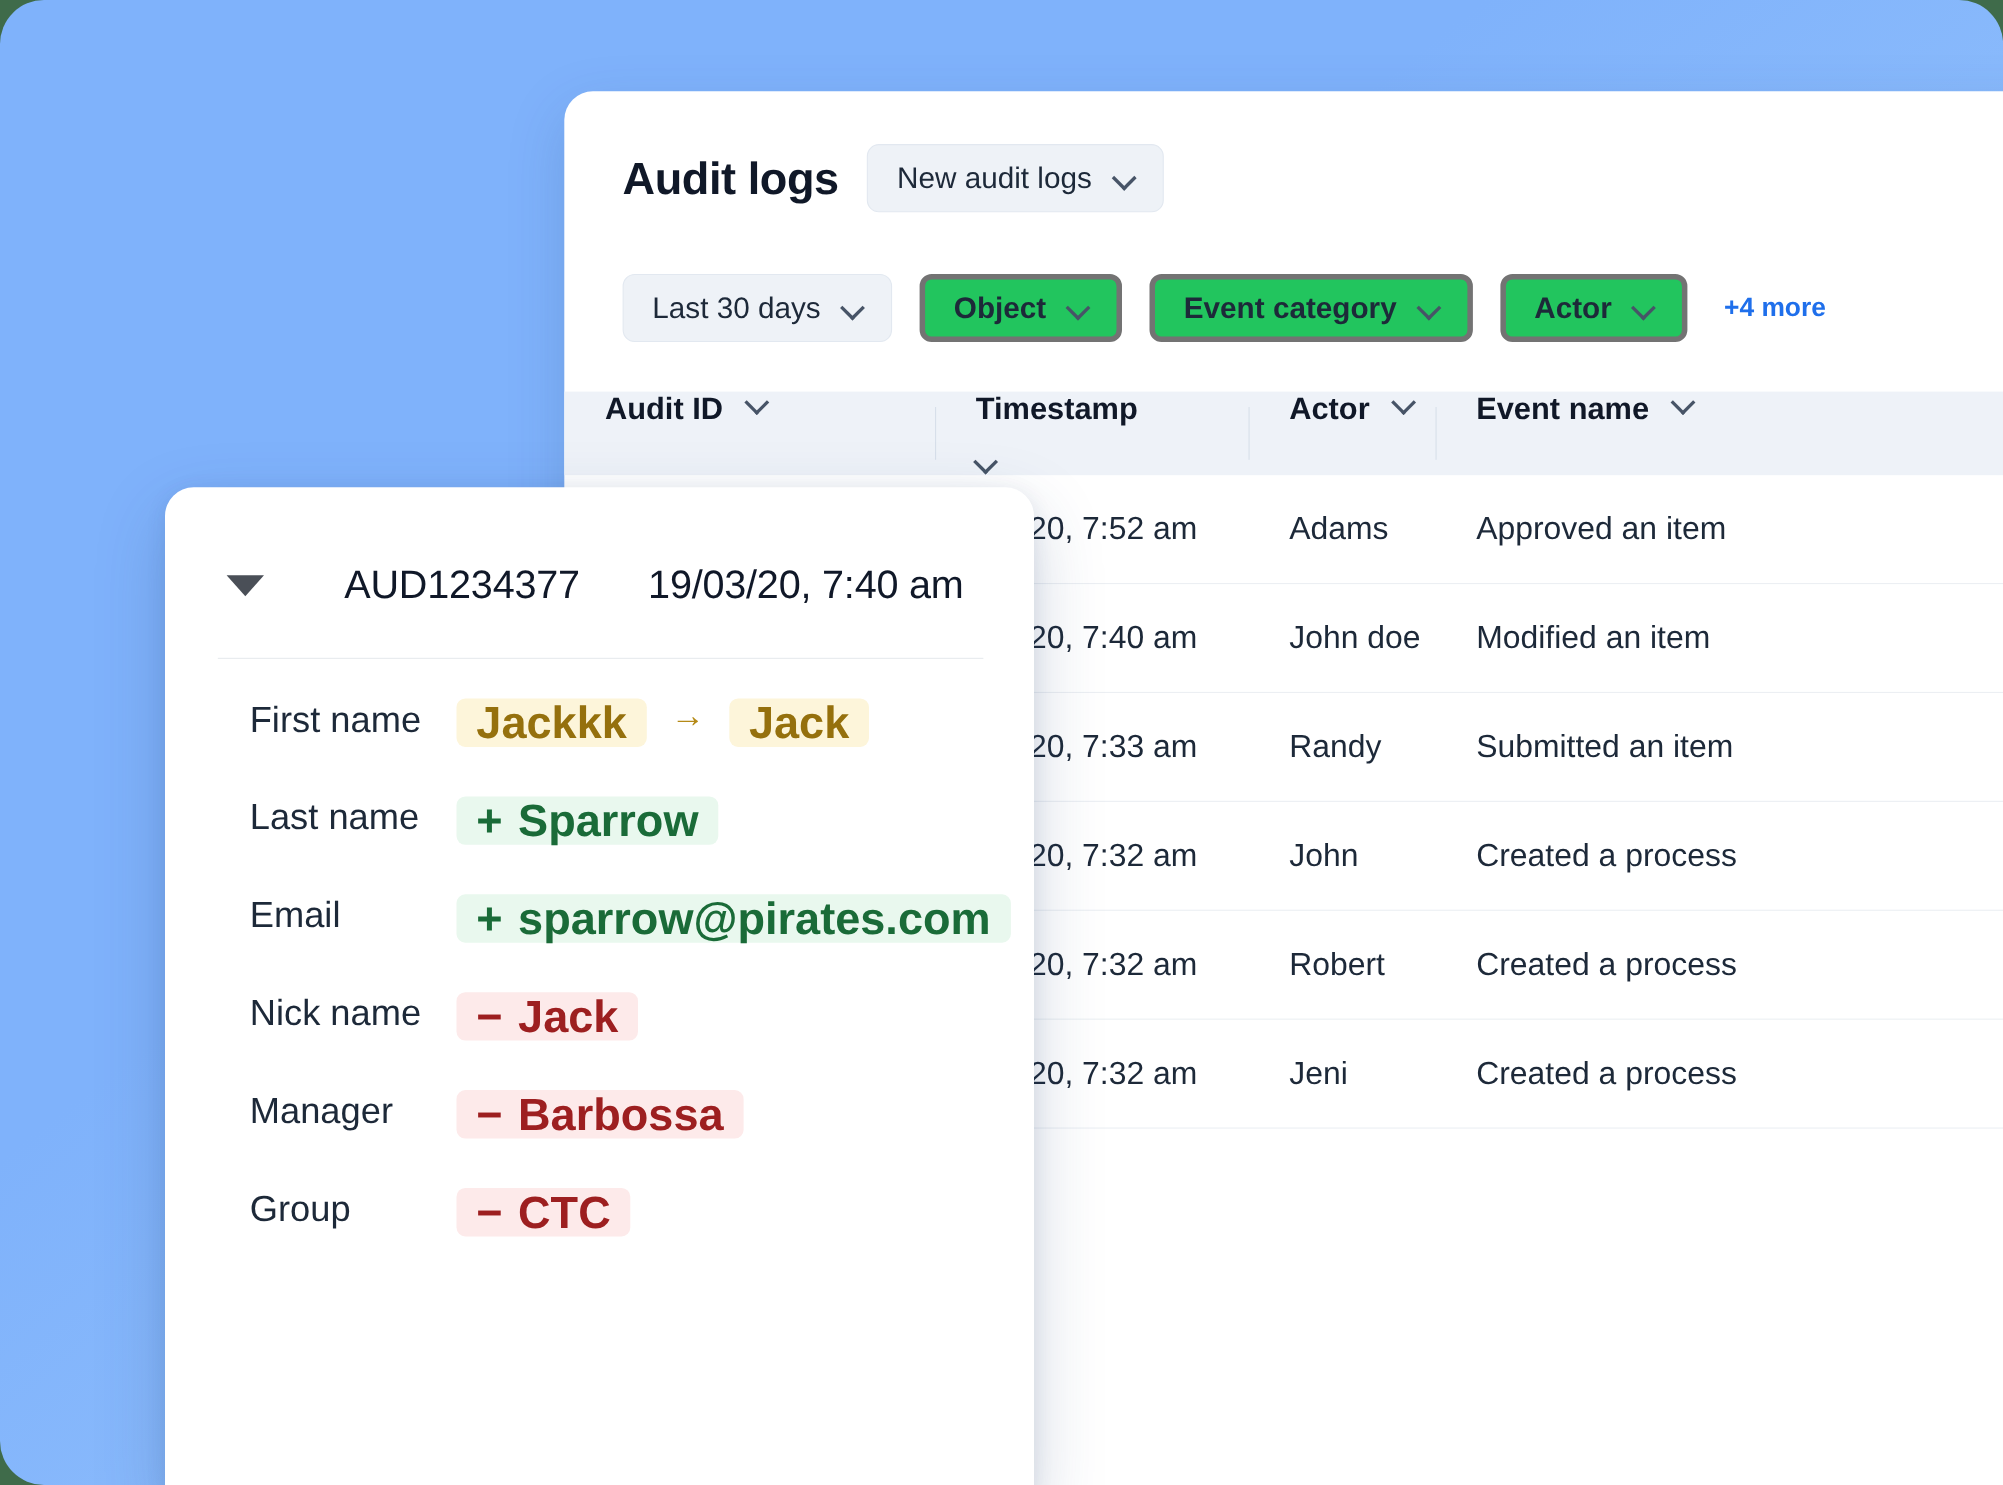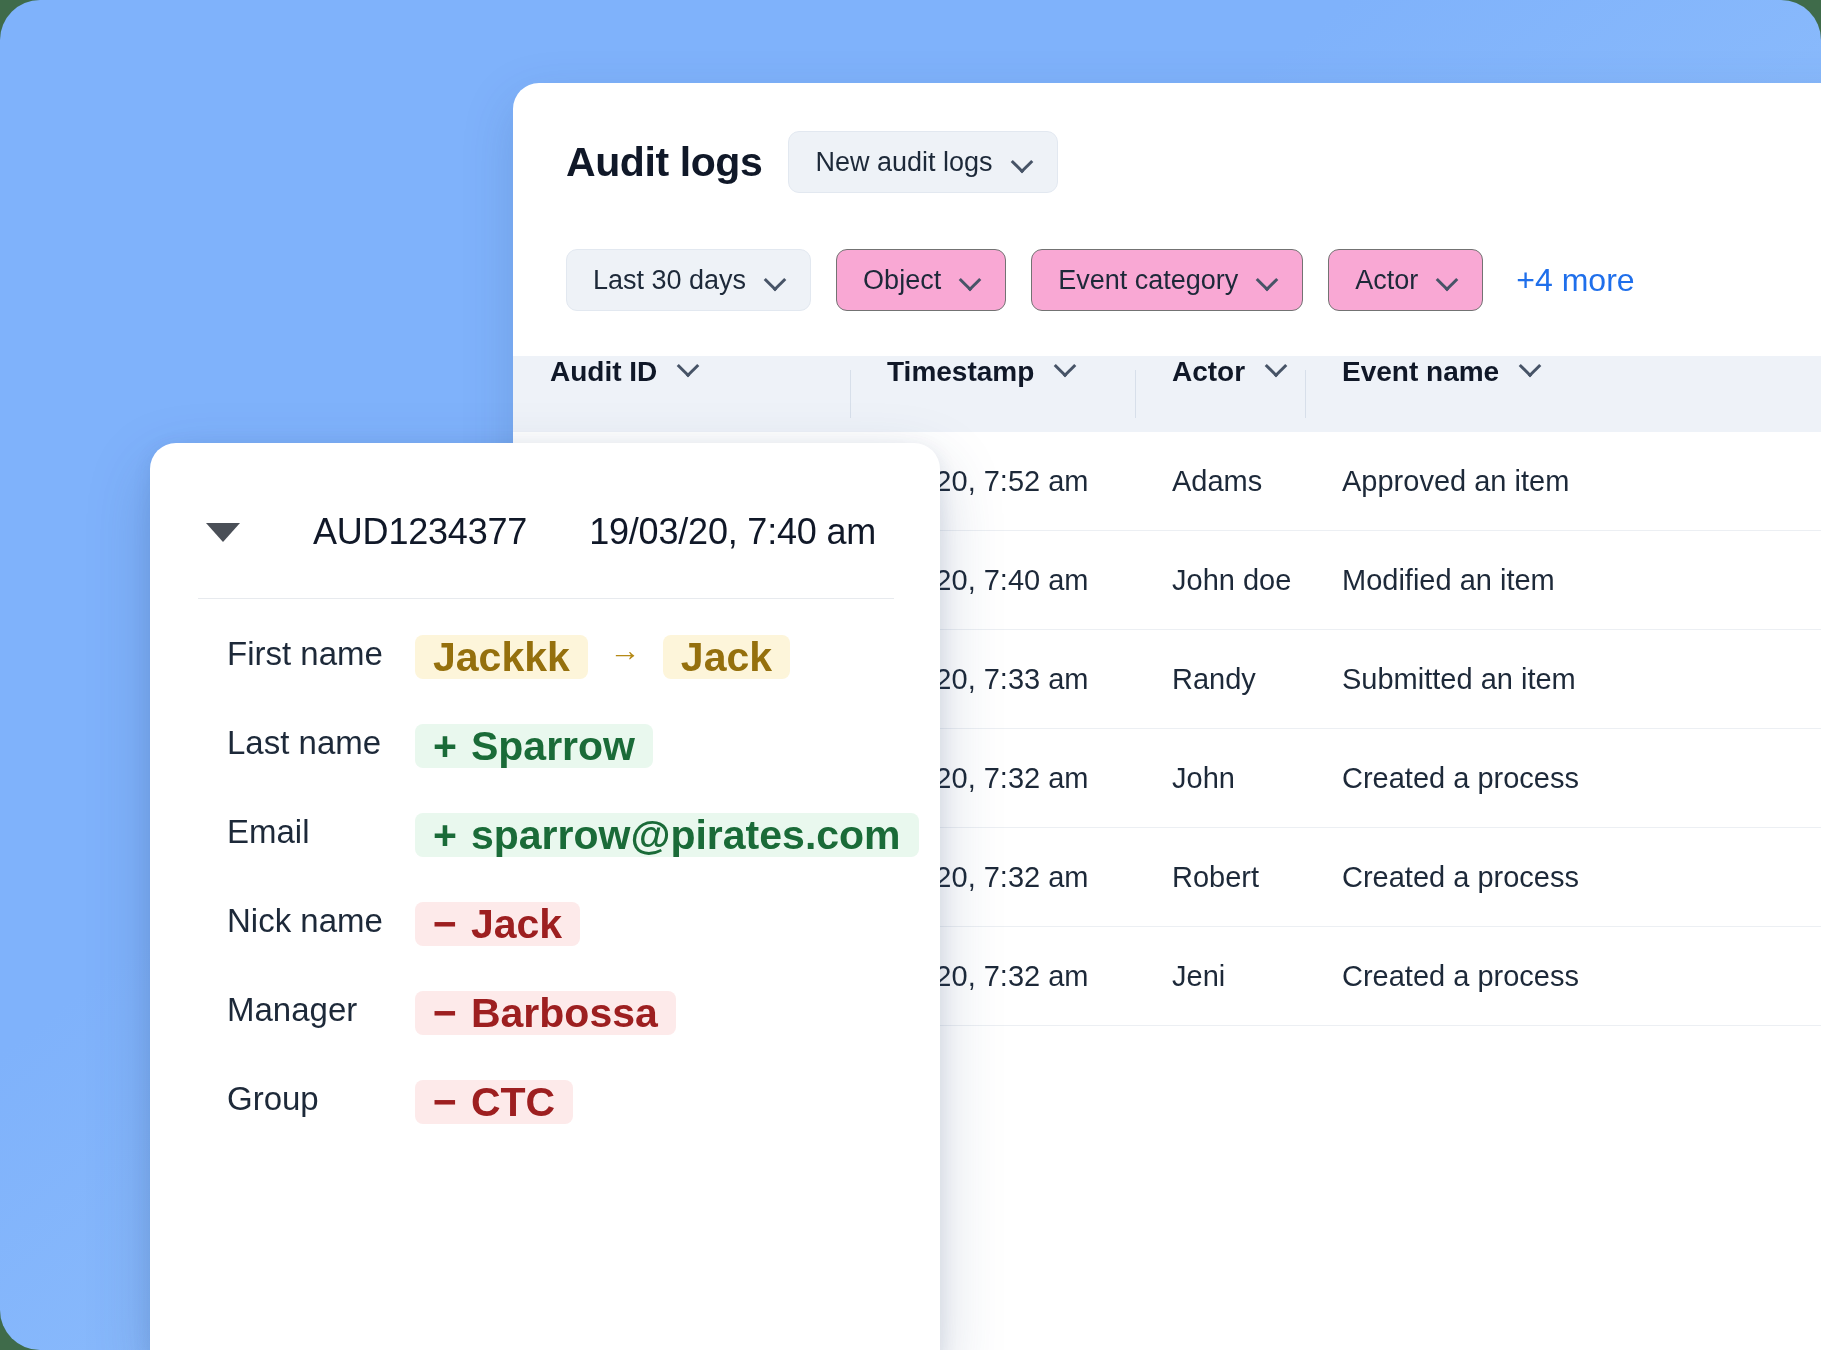--- a/index.html
+++ b/index.html
@@ -59,22 +59,23 @@
     font-size: 27px;
     color: #1d2939;
     white-space: nowrap;
   }
   .pill.filled {
     background: #eef2f7;
     border: 1px solid #e2e8f0;
     font-weight: 500;
   }
   .pill.outlined {
-    background: #f9a8d4;
-    border: 1px solid #737373;
+    background: #22c55e;
+    border: 5px solid #737373;
+    font-weight: bold;
   }
 
   .chev {
     display: inline-block;
     width: 20px; height: 20px;
     position: relative;
     flex: 0 0 auto;
   }
   .chev::before {
     content: "";
@@ -86,22 +87,22 @@
     transform: rotate(45deg);
   }
 
   .filters {
     display: flex;
     align-items: center;
     gap: 25px;
     padding: 56px 0 0 53px;
   }
   .more-link {
-    font-size: 32px;
-    font-weight: 400;
+    font-size: 24px;
+    font-weight: 700;
     color: #1f6feb;
     white-space: nowrap;
     margin-left: 8px;
   }
 
   
   .table {
     margin-top: 45px;
     width: 100%;
   }
@@ -125,21 +126,21 @@
   .th + .th::before {
     content: "";
     position: absolute;
     left: 0; top: 14px;
     width: 1px; height: 48px;
     background: #d7dfea;
   }
   .th .chev::before { border-width: 3px; }
 
   .col-id   { width: 337px; }
-  .col-time { width: 285px; }
+  .col-time { width: 285px; flex-direction: column; }
   .col-actor{ width: 170px; }
   .col-event{ width: 430px; }
 
   .trow {
     display: flex;
     align-items: center;
     height: 99px;
     font-size: 29px;
     color: #1d2939;
     border-bottom: 1px solid #eceff3;

